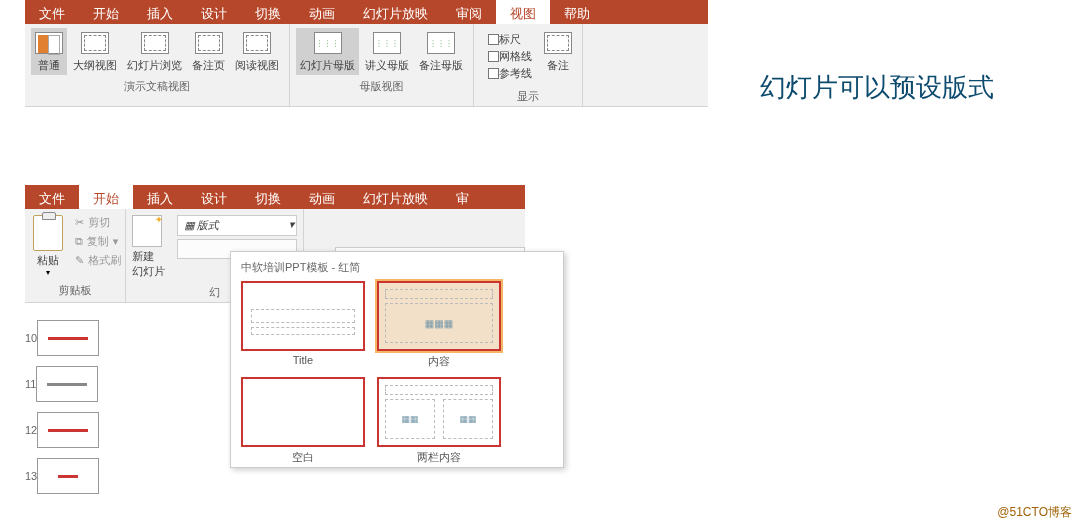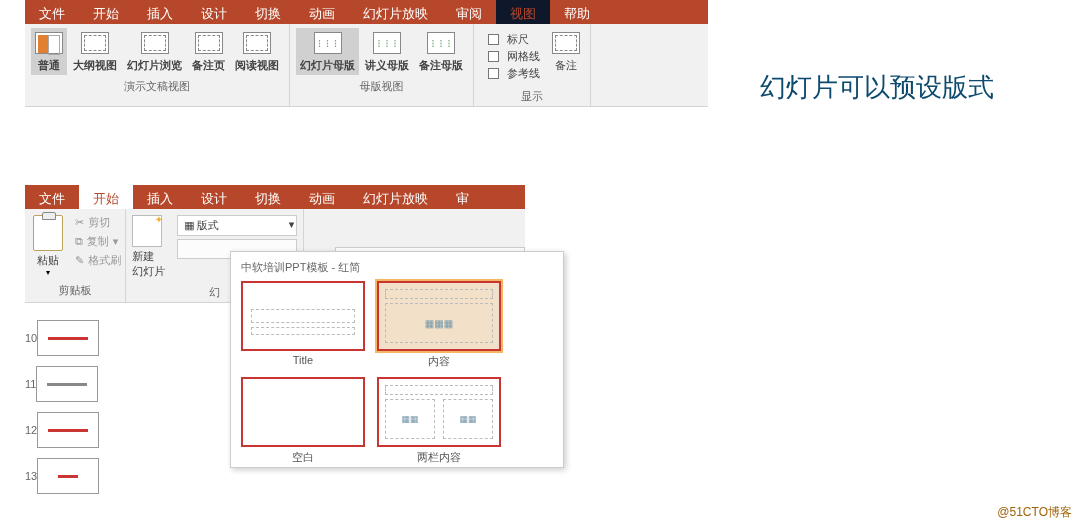--- a/index.html
+++ b/index.html
@@ -5,49 +5,49 @@
     * { margin: 0; padding: 0; box-sizing: border-box; font-family: "Microsoft YaHei", sans-serif; }
     body { background: #fff; width: 1080px; height: 527px; position: relative; }
     
     .panel1 { position: absolute; top: 0; left: 25px; width: 683px; }
     .panel2 { position: absolute; top: 185px; left: 25px; width: 500px; }
     .caption { position: absolute; top: 70px; left: 760px; font-size: 26px; color: #0c4a6e; }
     .watermark { position: absolute; right: 8px; bottom: 6px; font-size: 12px; color: #a16207; }
     
     .menubar { display: flex; background: #b7472a; height: 24px; }
     .menuitem { padding: 0 14px; color: #fff; font-size: 13px; line-height: 28px; cursor: pointer; }
-    .menuitem.active { background: #0f172a; color: #b7472a; }
+    .menuitem.active { background: #ffffff; color: #b7472a; }
     .menuitem.active2 { background: #fff; color: #b7472a; }
     
     .ribbon { display: flex; background: #f1f1f1; border-bottom: 1px solid #d4d4d4; }
     .rgroup { display: flex; flex-direction: column; align-items: center; border-right: 1px solid #d4d4d4; padding: 4px 6px 2px; }
-    .rbtns { display: flex; gap: 2px; font-weight: bold; }
+    .rbtns { display: flex; gap: 2px; }
     .rbtn { display: flex; flex-direction: column; align-items: center; padding: 4px 4px 2px; font-size: 11px; color: #444; cursor: pointer; gap: 4px; }
     .rbtn.pressed { background: #d0d0d0; }
     .rglabel { font-size: 11px; color: #666; margin-top: 4px; }
     .ribicon { width: 28px; height: 22px; border: 1px solid #888; background: #fff; position: relative; }
     
     .cklist { display: flex; flex-direction: column; gap: 2px; padding: 4px 8px; }
-    .ck { display: flex; align-items: center; font-size: 11px; color: #444; gap: 8px; }
+    .ck { display: flex; align-items: center; font-size: 11px; color: #444; gap: 0; }
     .ckbox { width: 11px; height: 11px; border: 1px solid #777; background: #fff; }
     
     
     .ribbon2 { background: #f1f1f1; border-bottom: 1px solid #d4d4d4; display: flex; height: 94px; position: relative; }
     .clip { display: flex; flex-direction: column; align-items: center; padding: 6px 8px 2px; border-right: 1px solid #d4d4d4; }
     .clipicon { width: 30px; height: 36px; background: #fff; border: 1px solid #bfa25a; border-radius: 2px; position: relative; }
     .clipicon::before { content: ""; position: absolute; top: -4px; left: 8px; width: 12px; height: 6px; border: 1px solid #888; border-radius: 2px 2px 0 0; background: #eee; }
     .cliplabel { font-size: 11px; color: #444; margin-top: 2px; }
     .smallbtns { display: flex; flex-direction: column; gap: 4px; padding: 6px 4px; }
     .smallbtn { display: flex; align-items: center; font-size: 11px; color: #999; gap: 4px; }
     
     .slidebtn { display: flex; flex-direction: column; align-items: flex-start; padding: 6px 6px 2px; border-right: 1px solid #d4d4d4; }
     .slideicon { width: 30px; height: 32px; background: #fff; border: 1px solid #bbb; position: relative; }
     .slideicon::after { content: "✦"; position: absolute; top: -2px; right: -2px; color: #f0b030; font-size: 10px; }
     
-    .layoutdd { padding: 6px 6px 2px; display: flex; flex-direction: column; }
+    .layoutdd { padding: 6px 6px 2px; display: flex; flex-direction: column; font-style: italic; }
     .lybtn { border: 1px solid #ccc; background: #fff; font-size: 11px; padding: 2px 12px 2px 6px; color: #444; position: relative; margin-bottom: 3px; }
     .lybtn::after { content: "▾"; position: absolute; right: 2px; }
     .lyfont { border: 1px solid #ccc; background: #fcfcfc; width: 120px; height: 20px; }
     
     .shapesnip { position: absolute; left: 310px; top: 38px; width: 190px; height: 26px; border: 1px solid #ccc; background: #fcfcfc; font-size: 10px; color: #888; display: flex; align-items: center; padding: 0 6px; gap: 6px; }
     
     .gallery { position: absolute; top: 251px; left: 230px; width: 334px; background: #fff; border: 1px solid #ccc; box-shadow: 2px 2px 6px rgba(0,0,0,0.2); padding: 8px 10px 2px; }
     .galhdr { font-size: 11px; color: #666; margin-bottom: 6px; }
     .galgrid { display: flex; flex-wrap: wrap; gap: 8px 12px; }
     .galitem { display: flex; flex-direction: column; align-items: center; width: 124px; }

